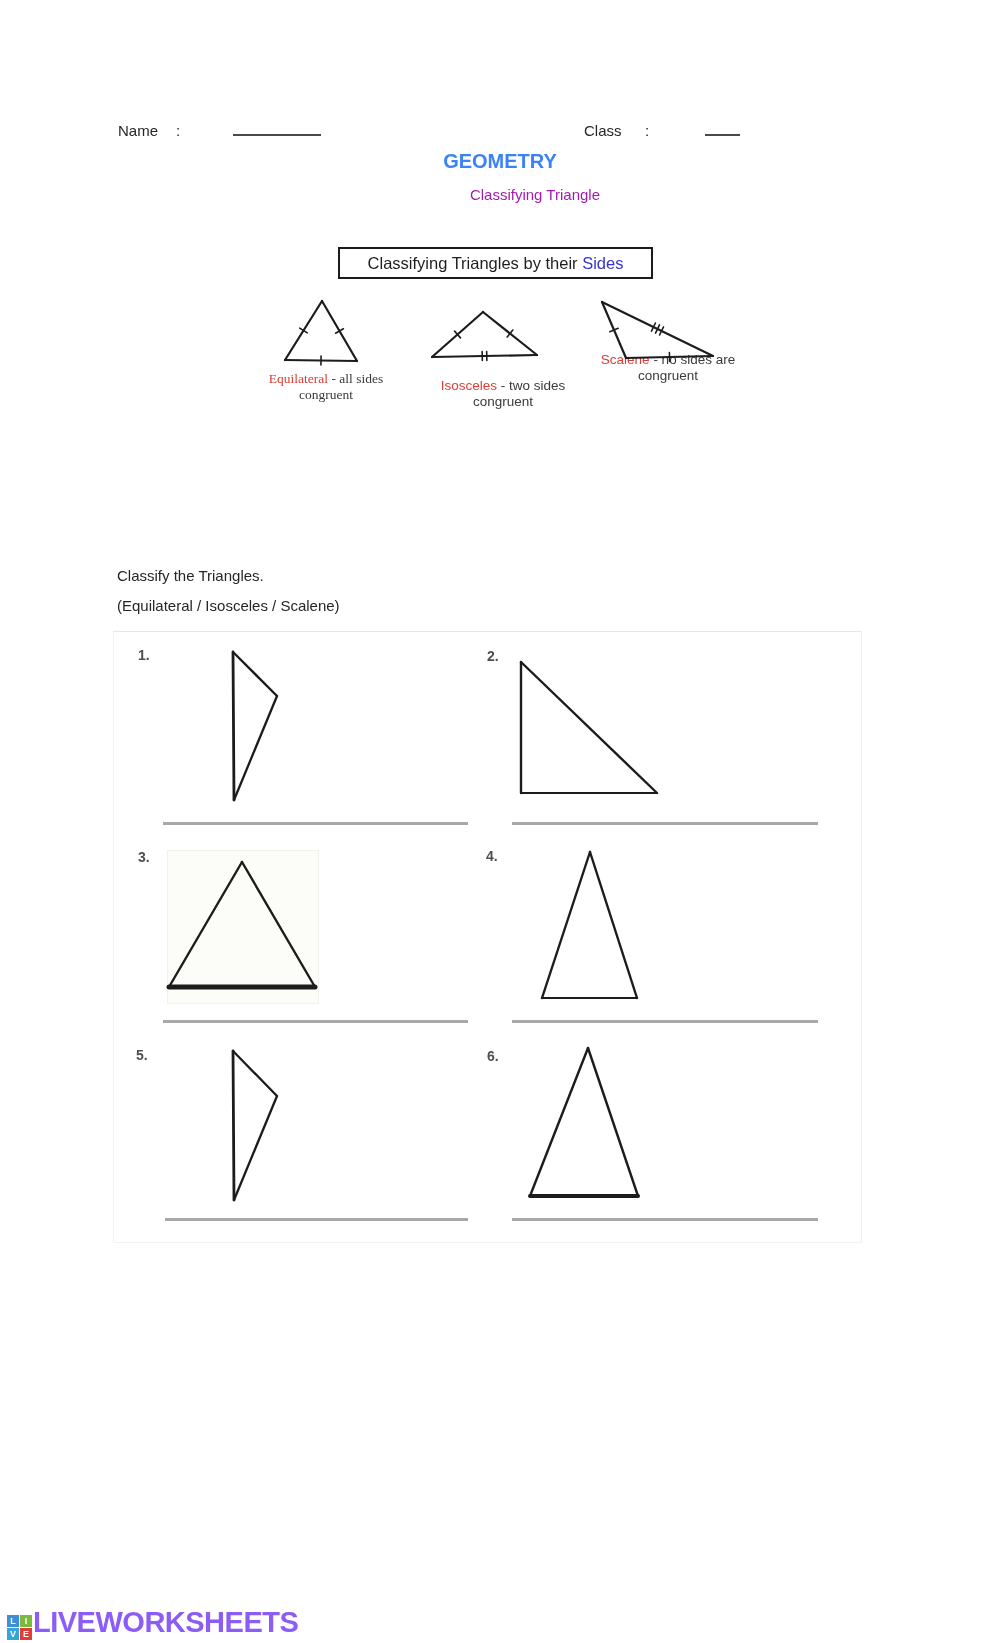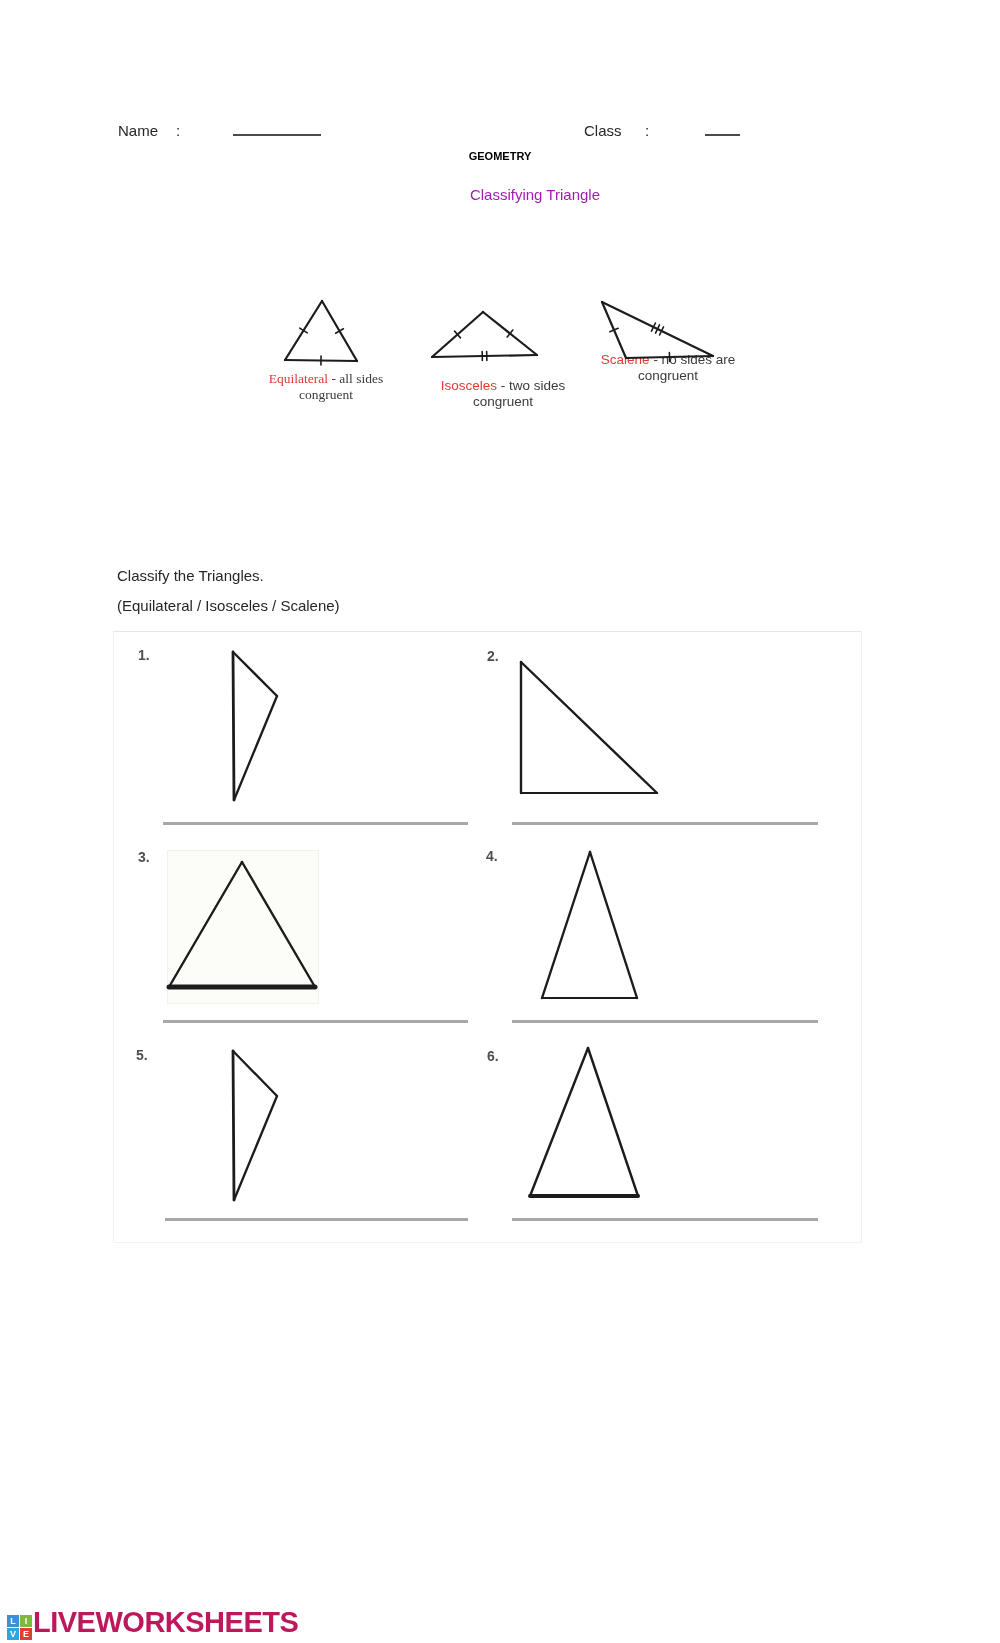--- a/index.html
+++ b/index.html
@@ -1,59 +1,60 @@
 <!DOCTYPE html>
 <html><head>
 <meta charset="utf-8">
 <style>
   html,body{margin:0;padding:0;background:#ffffff;}
   .page{position:relative;width:1000px;height:1643px;background:#ffffff;
         font-family:"Liberation Sans",sans-serif;color:#222;overflow:hidden;}
   .abs{position:absolute;}
   .hdr-label{font-size:15px;color:#262626;}
   .blank{position:absolute;height:0;border-bottom:2px solid #4a4a4a;}
-  .title{font-size:11px;font-weight:700;color:#000000;text-align:center;}
+  .title{font-size:20px;font-weight:700;color:#3b82f6;text-align:center;}
   .subtitle{font-size:15px;color:#a21caf;text-align:right;}
   .clsbox{position:absolute;left:338px;top:247px;width:311px;height:28px;
           border:2px solid #1b1b1b;background:#fff;text-align:center;
           font-size:16.5px;line-height:28px;color:#1f1f1f;}
   .clsbox .hl{color:#3434d4;}
   .type-label{position:absolute;font-size:13.5px;line-height:16px;text-align:center;color:#3a3a3a;}
   .type-label .tname{color:#dd3b33;}
   .instr{font-size:15px;color:#262626;}
   .grid-frame{position:absolute;left:113px;top:631px;width:747px;height:610px;
               border-top:1px solid #e6e6e6;border-left:1px solid #f2f2f2;
               border-right:1px solid #f0f0f0;border-bottom:1px solid #f2f2f2;}
   .num{position:absolute;font-size:14px;font-weight:700;color:#4f4f4f;}
   .ans{position:absolute;height:3px;background:#a8a8a8;}
   .qbox{position:absolute;left:167px;top:850px;width:150px;height:152px;
         background:#fcfcf9;border:1px solid #f2f1ec;}
   svg.shapes{position:absolute;left:0;top:0;pointer-events:none;}
   .logo{position:absolute;left:7px;top:1615px;width:27px;height:27px;}
   .logo .sq{position:absolute;width:12px;height:12px;color:#fff;font-size:9px;
             font-weight:700;text-align:center;line-height:12px;}
   .brand{position:absolute;left:33px;top:1606px;font-size:29px;font-weight:800;
-         color:#be185d;letter-spacing:-0.5px;}
+         color:#8b5cf6;letter-spacing:-0.5px;}
 </style>
 </head>
 <body>
 
 <div class="page">
 
   <div class="abs hdr-label" style="left:118px;top:122px;">Name</div>
   <div class="abs hdr-label" style="left:176px;top:122px;">:</div>
   <div class="blank" style="left:233px;top:134px;width:88px;"></div>
 
   <div class="abs hdr-label" style="left:584px;top:122px;">Class</div>
   <div class="abs hdr-label" style="left:645px;top:122px;">:</div>
   <div class="blank" style="left:705px;top:134px;width:35px;"></div>
 
   <div class="abs title" style="left:400px;top:150px;width:200px;">GEOMETRY</div>
   <div class="abs subtitle" style="left:400px;top:186px;width:200px;">Classifying Triangle</div>
 
+  <div class="clsbox"><span>Classifying Triangles by their </span><span class="hl">Sides</span></div>
 
   <div class="type-label" style="left:266px;top:371px;width:120px;font-family:Liberation Serif, serif;">
     <span class="tname">Equilateral</span>
     <span>- all sides congruent</span>
   </div>
   <div class="type-label" style="left:428px;top:370px;width:150px;margin-top:8px;">
     <span class="tname">Isosceles</span>
     <span>- two sides congruent</span>
   </div>
   <div class="type-label" style="left:595px;top:352px;width:146px;">

